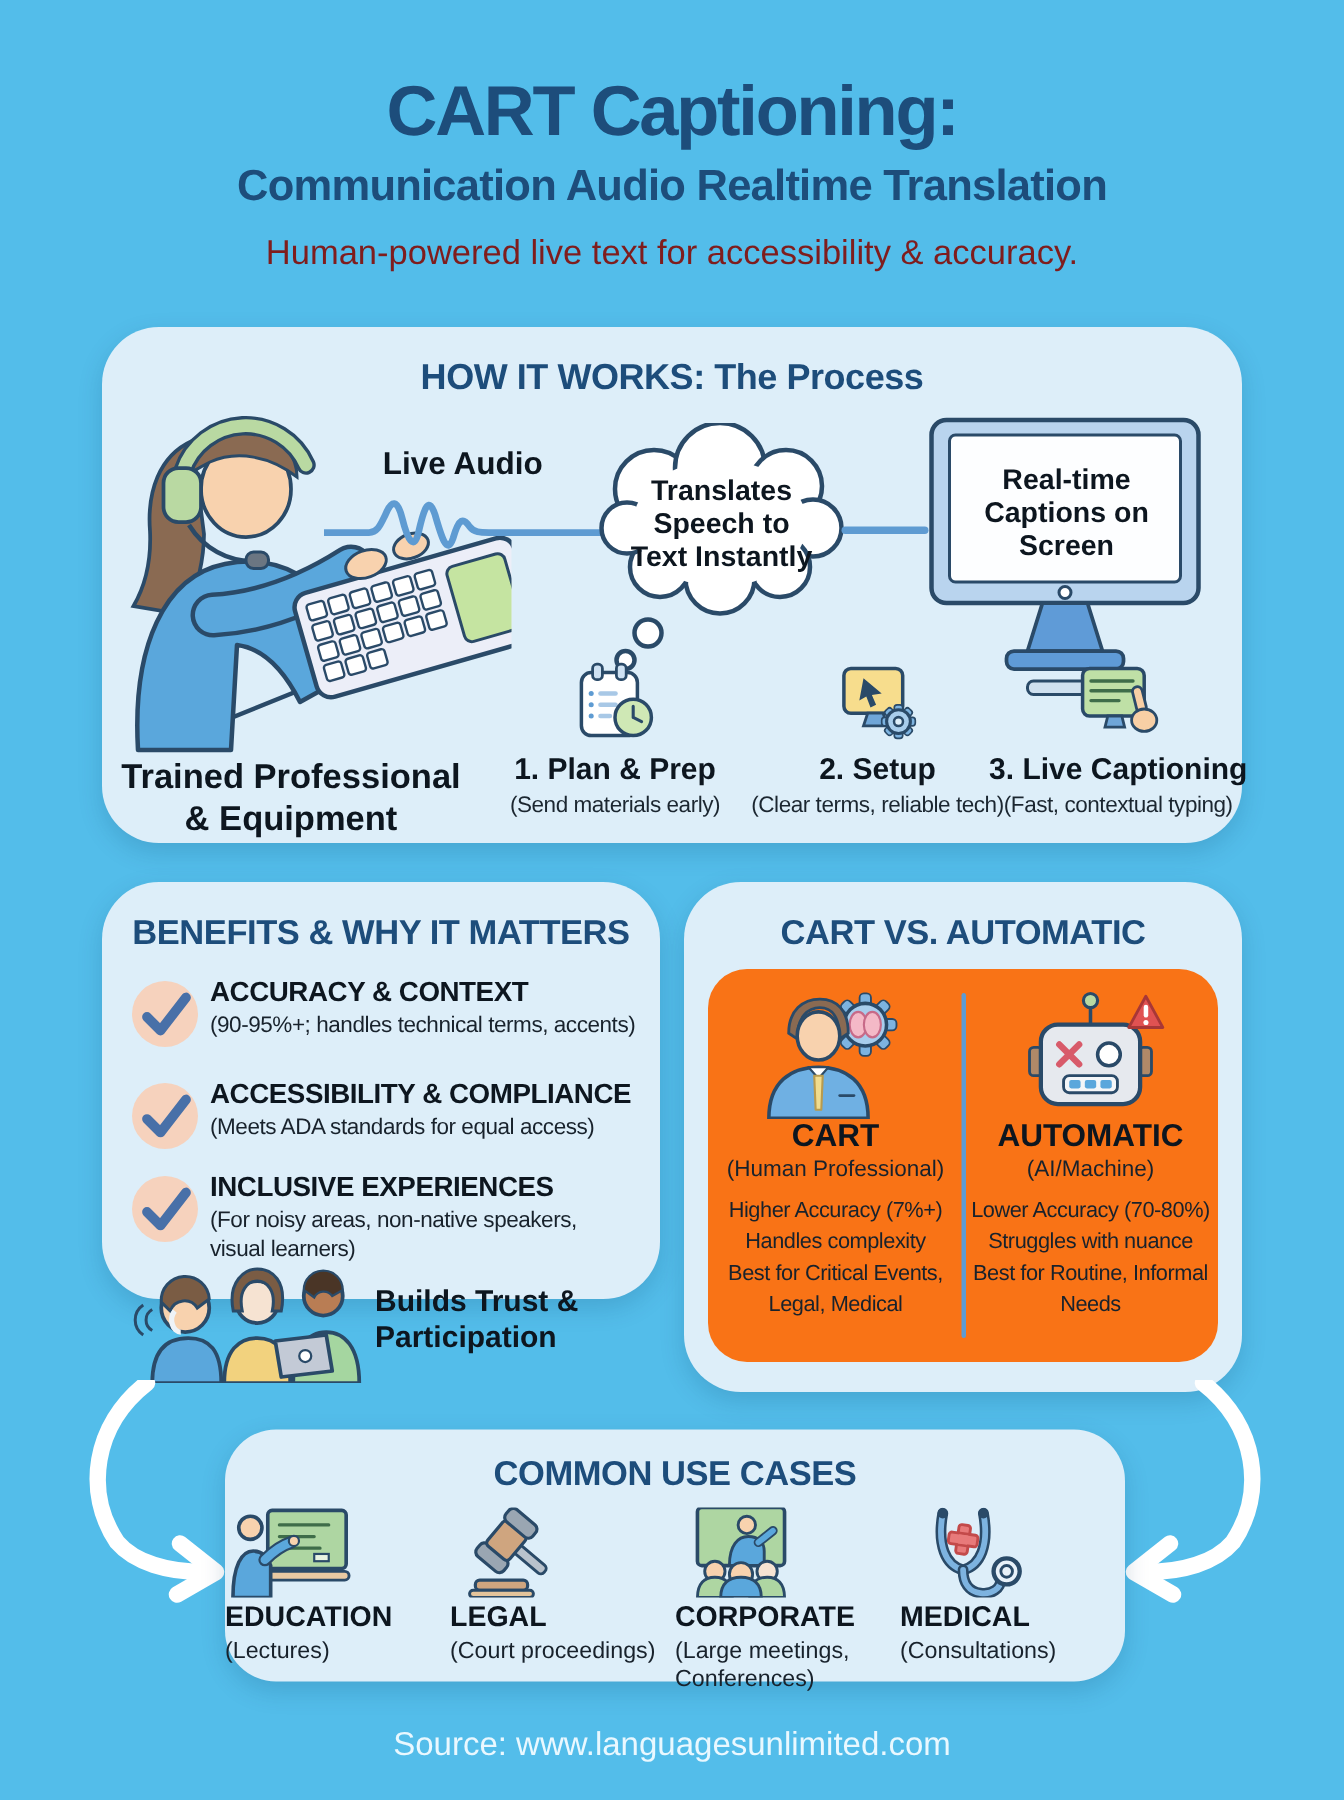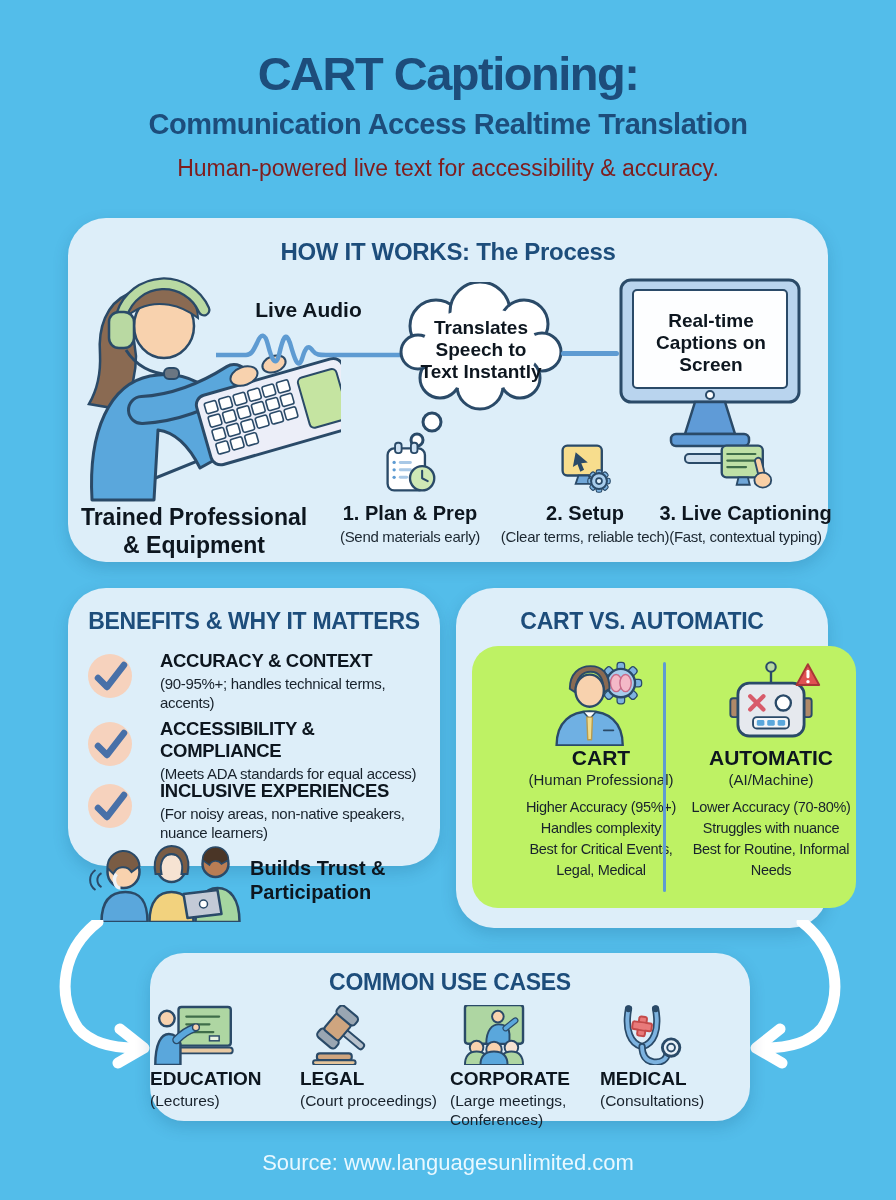--- a/index.html
+++ b/index.html
@@ -21,26 +21,26 @@
   .monitor-text{left:570px;top:92px;width:146px;font-size:19px;font-weight:800;line-height:1.16;color:#0d161f;}
   .equip-caption{left:12px;top:286px;width:228px;font-size:23px;font-weight:800;line-height:1.2;color:#0d161f;}
   .connector{position:absolute;left:493px;top:133px;width:58px;height:5px;background:#5e9bd2;border-radius:3px;}
   .step{position:absolute;top:222px;text-align:center;}
   .step .ic{height:58px;margin-bottom:4px;}
   .step .t{font-size:20px;font-weight:800;color:#0d161f;}
   .step .s{font-size:15px;font-weight:500;color:#1b2630;white-space:nowrap;margin-top:3px;letter-spacing:-0.3px;}
   
   .benefit{position:absolute;left:16px;width:340px;}
   .benefit .chk{position:absolute;left:2px;top:2px;width:48px;height:48px;}
-  .benefit .txt{margin-left:76px;}
+  .benefit .txt{margin-left:56px;}
   .benefit .hd{font-size:18.5px;font-weight:800;letter-spacing:-0.3px;color:#0d161f;}
   .benefit .dt{font-size:15px;font-weight:500;line-height:1.25;margin-top:3px;color:#18222c;letter-spacing:-0.3px;}
   .trust-txt{left:182px;top:268px;width:170px;font-size:20px;font-weight:800;line-height:1.2;color:#0d161f;}
   
-  .comp-box{position:absolute;left:16px;top:58px;width:340px;height:262px;background:#bef264;border-radius:26px;padding-left:44px;}
+  .comp-box{position:absolute;left:16px;top:58px;width:340px;height:262px;background:#f97316;border-radius:26px;}
   .comp-divider{position:absolute;left:50%;top:16px;bottom:16px;width:3px;margin-left:-1.5px;background:#5e9bd2;border-radius:2px;}
   .comp-cols{display:flex;height:100%;}
   .comp-col{width:50%;text-align:center;padding-top:12px;box-sizing:border-box;}
   .comp-col .ic{height:88px;}
   .comp-name{font-size:21px;font-weight:800;color:#0d161f;margin-top:0px;}
   .comp-type{font-size:15px;font-weight:500;color:#18222c;margin-top:1px;}
   .comp-points{margin-top:9px;padding:0 5px;}
   .comp-points div{font-size:14.5px;font-weight:500;line-height:1.45;color:#18222c;letter-spacing:-0.3px;}
   
   .uc-row{position:absolute;top:52px;left:0;width:100%;display:flex;}
@@ -49,21 +49,21 @@
   .uc .nm{font-size:19px;font-weight:800;color:#0d161f;margin-top:3px;}
   .uc .dt{font-size:15.5px;font-weight:500;line-height:1.2;color:#18222c;margin-top:2px;}
   .footer{top:1150px;left:0;width:100%;font-size:22px;font-weight:500;color:#e9f8ff;}
 </style>
 </head>
 <body>
 
 <div class="canvas">
 
   <div class="abs ctr h1 navy">CART Captioning:</div>
-  <div class="abs ctr h2 navy">Communication Access Realtime Translation</div>
+  <div class="abs ctr h2 navy">Communication Audio Realtime Translation</div>
   <div class="abs ctr tagline">Human-powered live text for accessibility &amp; accuracy.</div>
 
   <div class="panel" style="left:68px;top:218px;width:760px;height:344px;">
     <div class="panel-title">HOW IT WORKS: The Process</div>
 
     <svg class="abs" style="left:8px;top:50px;" width="265" height="234" viewBox="0 0 265 234">
       <path d="M 30 230 L 258 138" stroke="#2a4a68" stroke-width="3" fill="none" stroke-linecap="round"></path>
       <path d="M 52 26 C 30 36 22 60 24 86 C 25 108 20 124 13 136 L 48 142 C 56 122 60 104 60 88 Z" fill="#8a6a52" stroke="#2a4a68" stroke-width="2.5"></path>
       <path d="M 16 232 C 12 162 34 116 74 108 C 110 101 138 118 150 148 L 160 180 L 124 200 C 112 176 98 164 82 162 L 78 232 Z" fill="#5aa7dc" stroke="#2a4a68" stroke-width="3" stroke-linejoin="round"></path>
       <ellipse cx="88" cy="58" rx="30" ry="32" fill="#f8d2ae" stroke="#2a4a68" stroke-width="2.5"></ellipse>
@@ -223,21 +223,21 @@
       </div>
     </div>
 
     <div class="benefit" style="top:192px;">
       <svg class="chk" viewBox="0 0 48 48">
         <circle cx="24" cy="24" r="22" fill="#f6d2bd"></circle>
         <path d="M 12 26 L 21 35 L 38 13" fill="none" stroke="#4870a8" stroke-width="6.5" stroke-linecap="round" stroke-linejoin="round"></path>
       </svg>
       <div class="txt" style="width:260px;">
         <div class="hd">INCLUSIVE EXPERIENCES</div>
-        <div class="dt">(For noisy areas, non-native speakers, nuance learners)</div>
+        <div class="dt">(For noisy areas, non-native speakers, visual learners)</div>
       </div>
     </div>
 
     <svg class="abs" style="left:18px;top:254px;" width="158" height="80" viewBox="0 0 155 80">
       <path d="M 8 28 a 12 12 0 0 0 0 20" fill="none" stroke="#2a4a68" stroke-width="2"></path>
       <path d="M 14 31 a 8 8 0 0 0 0 14" fill="none" stroke="#2a4a68" stroke-width="2"></path>
       <circle cx="36" cy="30" r="16" fill="#f8d2ae" stroke="#2a4a68" stroke-width="2.5"></circle>
       <path d="M 20 26 A 16 16 0 0 1 52 24 L 44 30 A 10 10 0 0 0 26 32 Z" fill="#7a5c44" stroke="#2a4a68" stroke-width="2"></path>
       <path d="M 29 32 a 6 8 0 0 0 4 14" fill="none" stroke="#eef3f8" stroke-width="3.5"></path>
       <path d="M 14 80 C 14 58 24 50 38 50 C 52 50 60 58 60 80 Z" fill="#5aa7dc" stroke="#2a4a68" stroke-width="2.5"></path>
@@ -276,21 +276,21 @@
               <ellipse cx="43" cy="34" rx="15" ry="17" fill="#f8d2ae" stroke="#2a4a68" stroke-width="2.5"></ellipse>
               <path d="M 8 92 C 8 66 24 56 43 56 C 62 56 78 66 78 92 Z" fill="#6fb0e3" stroke="#2a4a68" stroke-width="2.5"></path>
               <path d="M 36 56 L 43 64 L 50 56 Z" fill="#ffffff" stroke="#2a4a68" stroke-width="1.5" stroke-linejoin="round"></path>
               <path d="M 40 62 L 46 62 L 45 86 L 41 86 Z" fill="#f0dc8e" stroke="#b89b4e" stroke-width="1.5" stroke-linejoin="round"></path>
               <path d="M 58 76 L 68 76" stroke="#2a4a68" stroke-width="2" stroke-linecap="round"></path>
             </svg>
           </div>
           <div class="comp-name">CART</div>
           <div class="comp-type">(Human Professional)</div>
           <div class="comp-points">
-            <div>Higher Accuracy (95%+)</div>
+            <div>Higher Accuracy (7%+)</div>
             <div>Handles complexity</div>
             <div>Best for Critical Events, Legal, Medical</div>
           </div>
         </div>
 
         <div class="comp-col">
           <div class="ic">
             <svg width="104" height="88" viewBox="0 0 110 92">
               <path d="M 55 26 L 55 12" stroke="#2a4a68" stroke-width="2.5"></path>
               <circle cx="55" cy="9" r="5" fill="#b9d9a2" stroke="#2a4a68" stroke-width="2.2"></circle>

